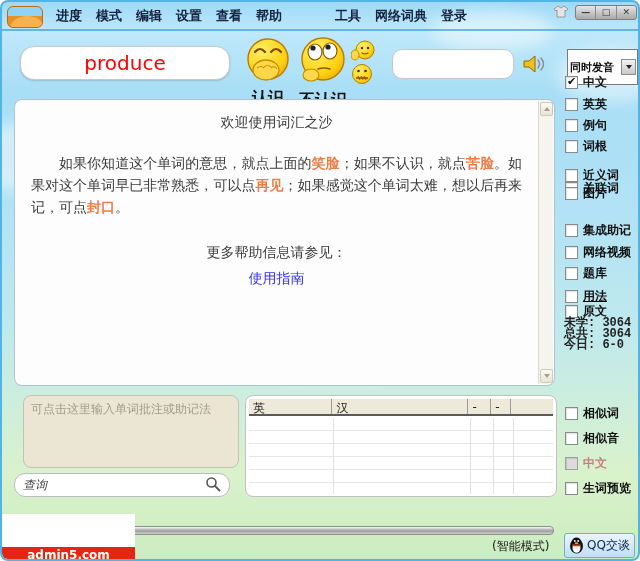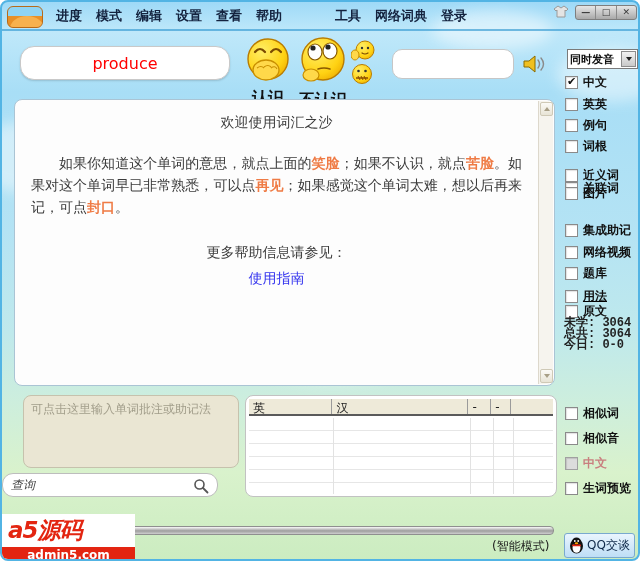--- a/index.html
+++ b/index.html
@@ -35,32 +35,32 @@
     overflow:hidden; }
   .win-btn{ flex:1; display:flex; align-items:center; justify-content:center;
     font-size:9px; font-weight:bold; color:#3a3a3a; border-right:1px solid #8a8a8a; line-height:1; }
   .win-btn:last-child{ border-right:none; }
 
   
   #word-card{ position:absolute; left:18px; top:44px; width:210px; height:34px;
     background:#fff; border:1px solid #c9c9c9; border-radius:14px;
     box-shadow:0 1px 2px rgba(0,0,0,.15);
     display:flex; align-items:center; justify-content:center; }
-  #word-card span{ color:#ff0000; font-size:16px; }
+  #word-card span{ color:#ff0000; font-size:20px; }
 
   .emoji-btn{ position:absolute; text-align:center; cursor:pointer; }
   .emoji-label{ display:block; font-size:16px; font-weight:bold; color:#111; margin-top:1px; }
   .mini-emoji{ position:absolute; cursor:pointer; }
 
   #answer-input{ position:absolute; left:390px; top:47px; width:122px; height:30px;
     background:#fff; border:1px solid #c6c6c6; border-radius:10px; }
   #speaker{ position:absolute; left:520px; top:51px; }
 
   
-  #pronounce-select{ position:absolute; left:565px; top:47px; width:71px; height:20px;
+  #pronounce-select{ position:absolute; left:565px; top:47px; width:71px; height:36px;
     background:#fff; border:1px solid #7a7a7a; display:flex; align-items:center; }
   #pronounce-select .val{ flex:1; font-size:11px; font-weight:bold; color:#111; padding-left:2px;
     white-space:nowrap; overflow:hidden; }
   #pronounce-select .dd{ width:15px; height:16px; margin-right:1px;
     background:linear-gradient(to bottom,#f2f2f2,#c9c9c9); border:1px solid #8c8c8c;
     display:flex; align-items:center; justify-content:center; }
   .arrow-down{ width:0; height:0; border-left:3px solid transparent;
     border-right:3px solid transparent; border-top:4px solid #222; }
 
   .cbx-row{ position:absolute; left:563px; display:flex; align-items:center; cursor:pointer; }
@@ -99,23 +99,23 @@
     border-bottom:4px solid #a89f86; }
   .tri-dn{ width:0; height:0; border-left:3px solid transparent; border-right:3px solid transparent;
     border-top:4px solid #a89f86; }
 
   
   #notes-area{ position:absolute; left:14px; top:393px; width:216px; height:73px;
     background:#eae6d3; border:1px solid #c6c2ad; border-radius:8px;
     font-size:12px; color:#a19d8a; padding:5px 7px; resize:none;
     font-family:"DejaVu Sans","Liberation Sans",sans-serif;margin-left:7px; }
   #notes-area::placeholder{ color:#a19d8a; }
-  #search-box{ position:absolute; left:0; top:471px; width:216px; height:24px;
+  #search-box{ position:absolute; left:12px; top:471px; width:216px; height:24px;
     background:#fff; border:1px solid #bdbdbd; border-radius:11px;
-    display:flex; align-items:flex-start; padding:4px 8px; }
+    display:flex; align-items:flex-end; padding:4px 8px; }
   #search-input{ flex:1; border:none; outline:none; background:transparent;
     font-size:12px; font-style:italic; color:#444;
     font-family:"DejaVu Serif","Liberation Serif",serif; }
 
   
   #table-card{ position:absolute; left:243px; top:393px; width:312px; height:102px;
     background:#fff; border:1px solid #c2c2c2; border-radius:8px; overflow:hidden; }
   #tbl-header{ position:absolute; left:3px; top:3px; right:3px; height:17px;
     background:#eeead9; border-bottom:2px solid #5a5a5a; display:flex; }
   .th{ font-size:12px; color:#222; padding:1px 4px 0 4px; border-right:1px solid #9a9a9a;
@@ -290,21 +290,21 @@
       <span class="cbx-label">用法</span>
     </div>
   <div class="cbx-row" style="top:301px;">
       <span class="cbx"></span>
       <span class="cbx-label">原文</span>
     </div>
 
   <div id="stats">
     <div class="row"><span>未学:</span> <span>3064</span></div>
     <div class="row"><span>总共:</span> <span>3064</span></div>
-    <div class="row"><span>今日:</span> <span>0-0</span></div>
+    <div class="row"><span>今日:</span> <span>6-0</span></div>
   </div>
 
   <div class="cbx-row" style="top:403px;">
       <span class="cbx"></span>
       <span class="cbx-label">相似词</span>
     </div>
   <div class="cbx-row" style="top:428px;">
       <span class="cbx"></span>
       <span class="cbx-label">相似音</span>
     </div>
@@ -370,17 +370,16 @@
       <ellipse cx="7.5" cy="4.5" rx="4.5" ry="4" fill="#111"></ellipse>
       <circle cx="5.8" cy="4" r="0.9" fill="#fff"></circle>
         <circle cx="9.2" cy="4" r="0.9" fill="#fff"></circle>
       <ellipse cx="7.5" cy="6.3" rx="1.8" ry="1" fill="#f5a500"></ellipse>
       <rect x="3" y="7.4" width="9" height="1.8" rx="0.9" fill="#e32511"></rect>
     </svg>
     <span>QQ交谈</span>
   </div>
 
   <div id="watermark">
-    <div id="wm-brand">a5源码</div>
     <div id="wm-domain">admin5.com</div>
   </div>
 
 </div>
 
 </body></html>

